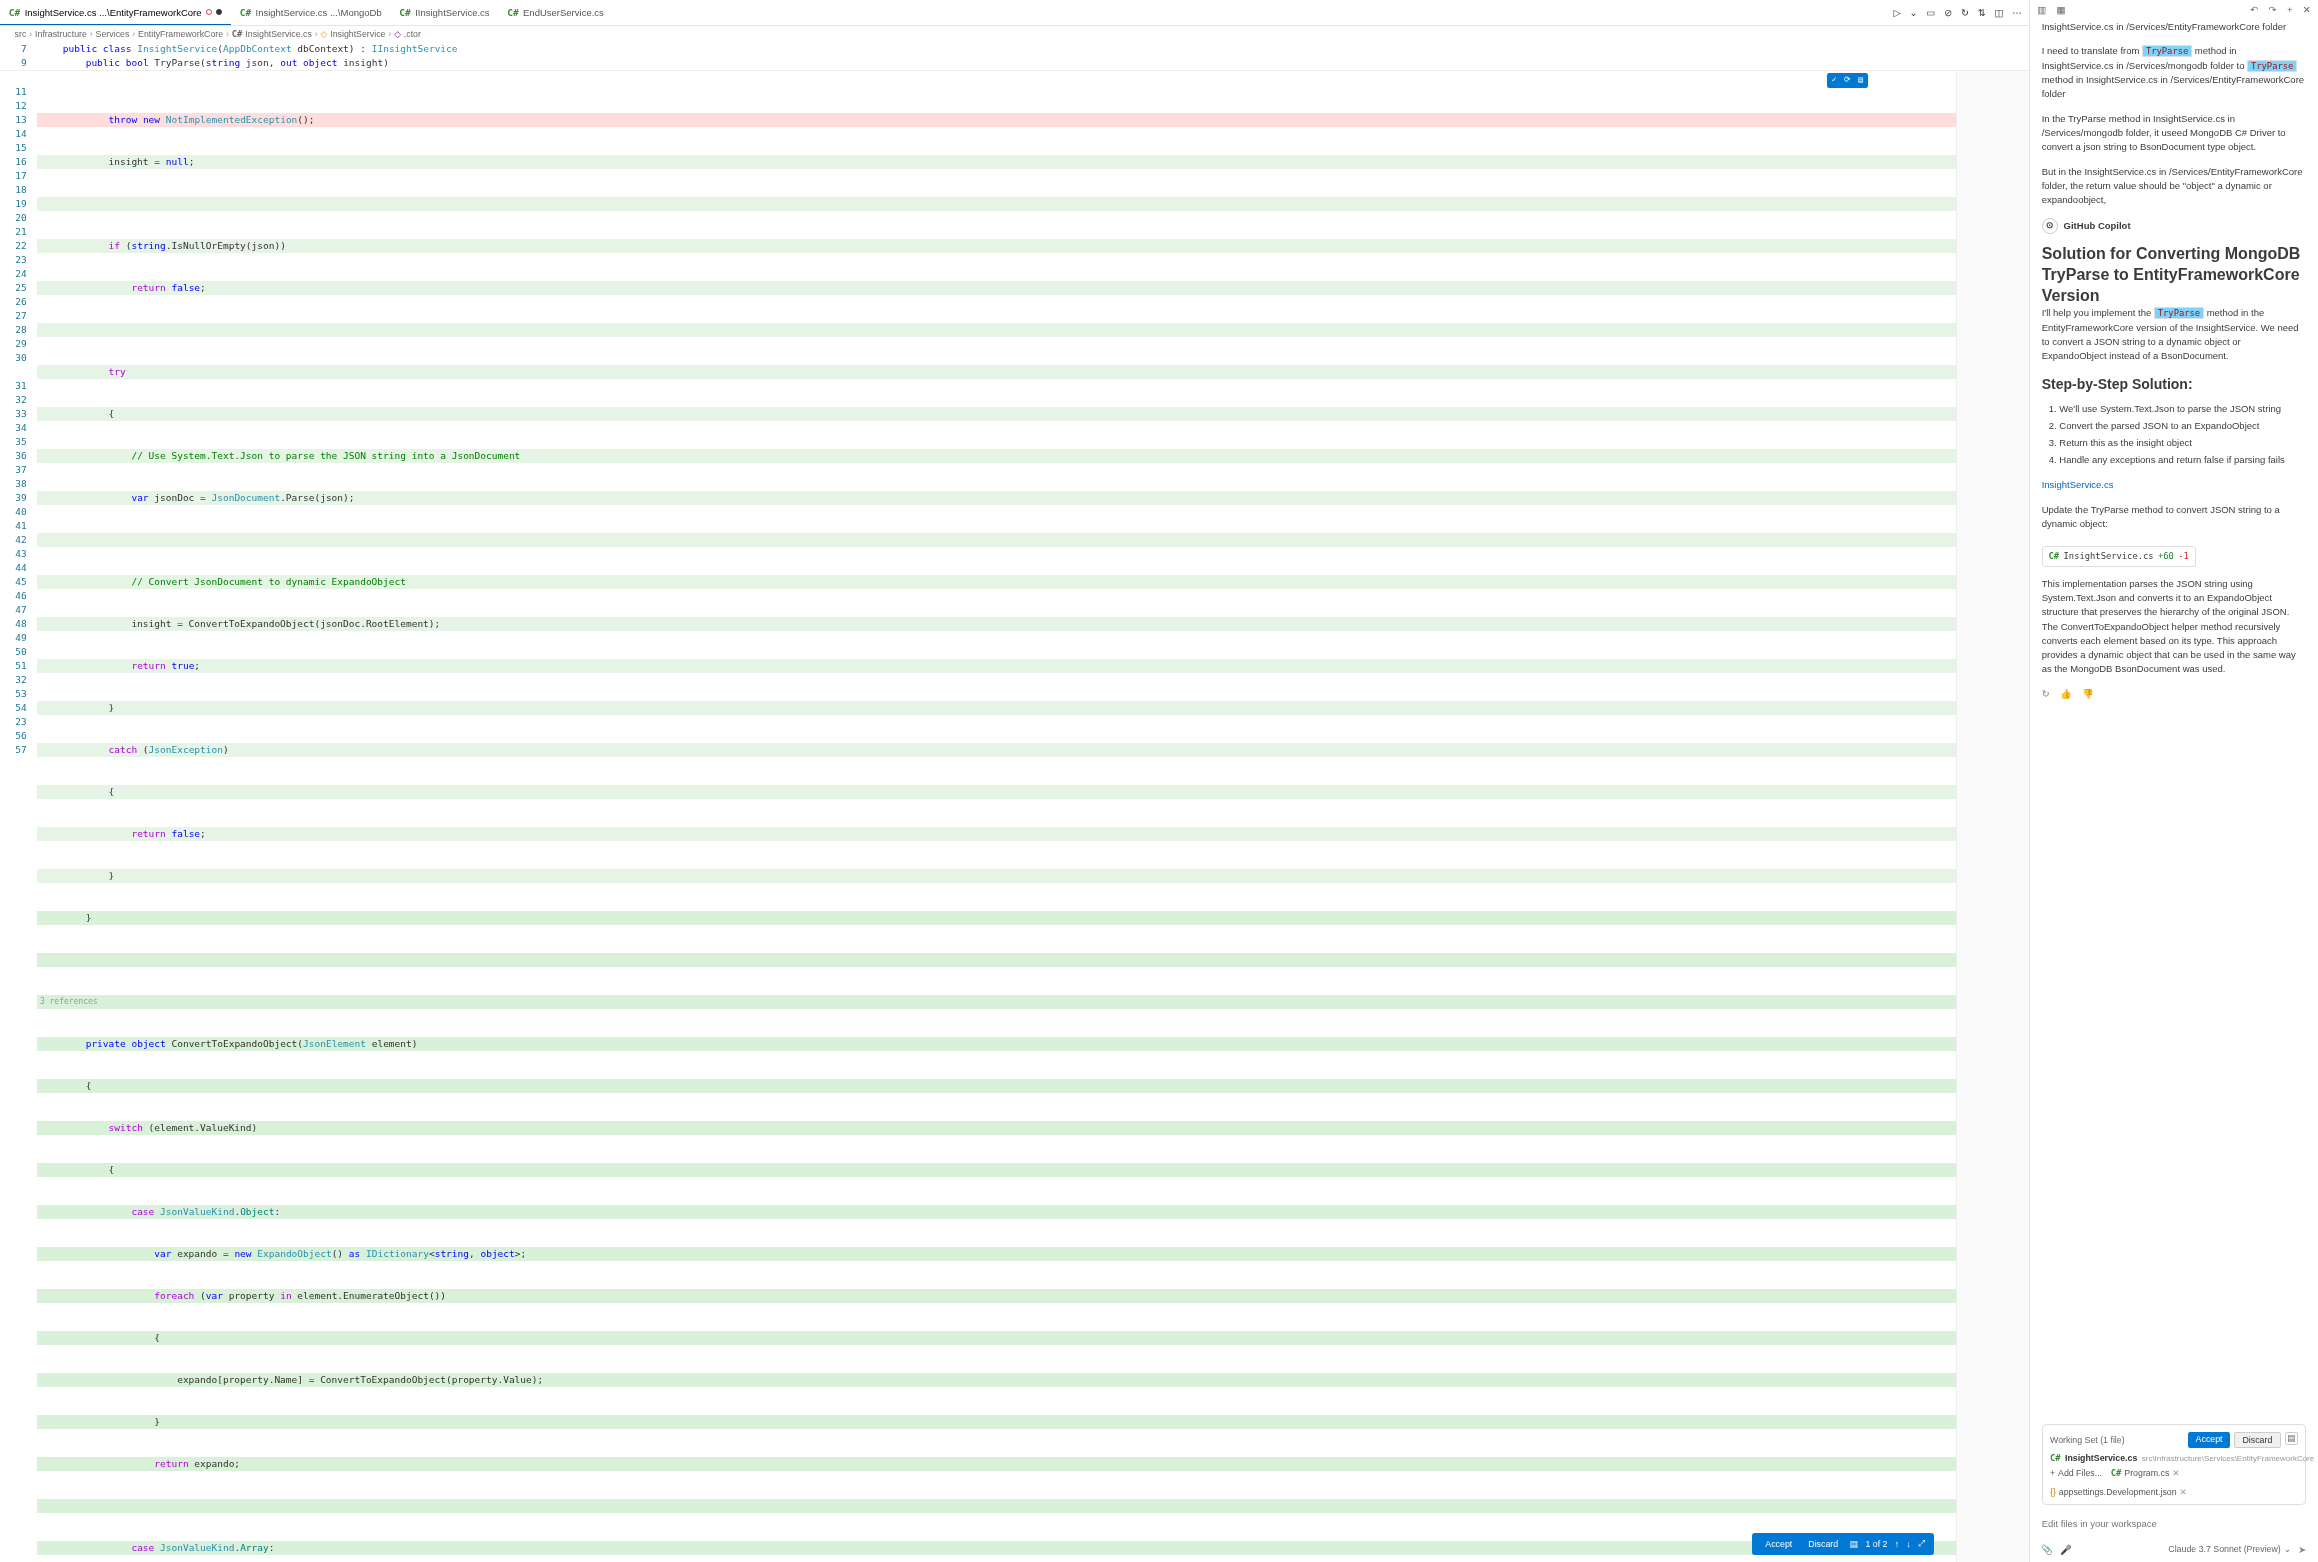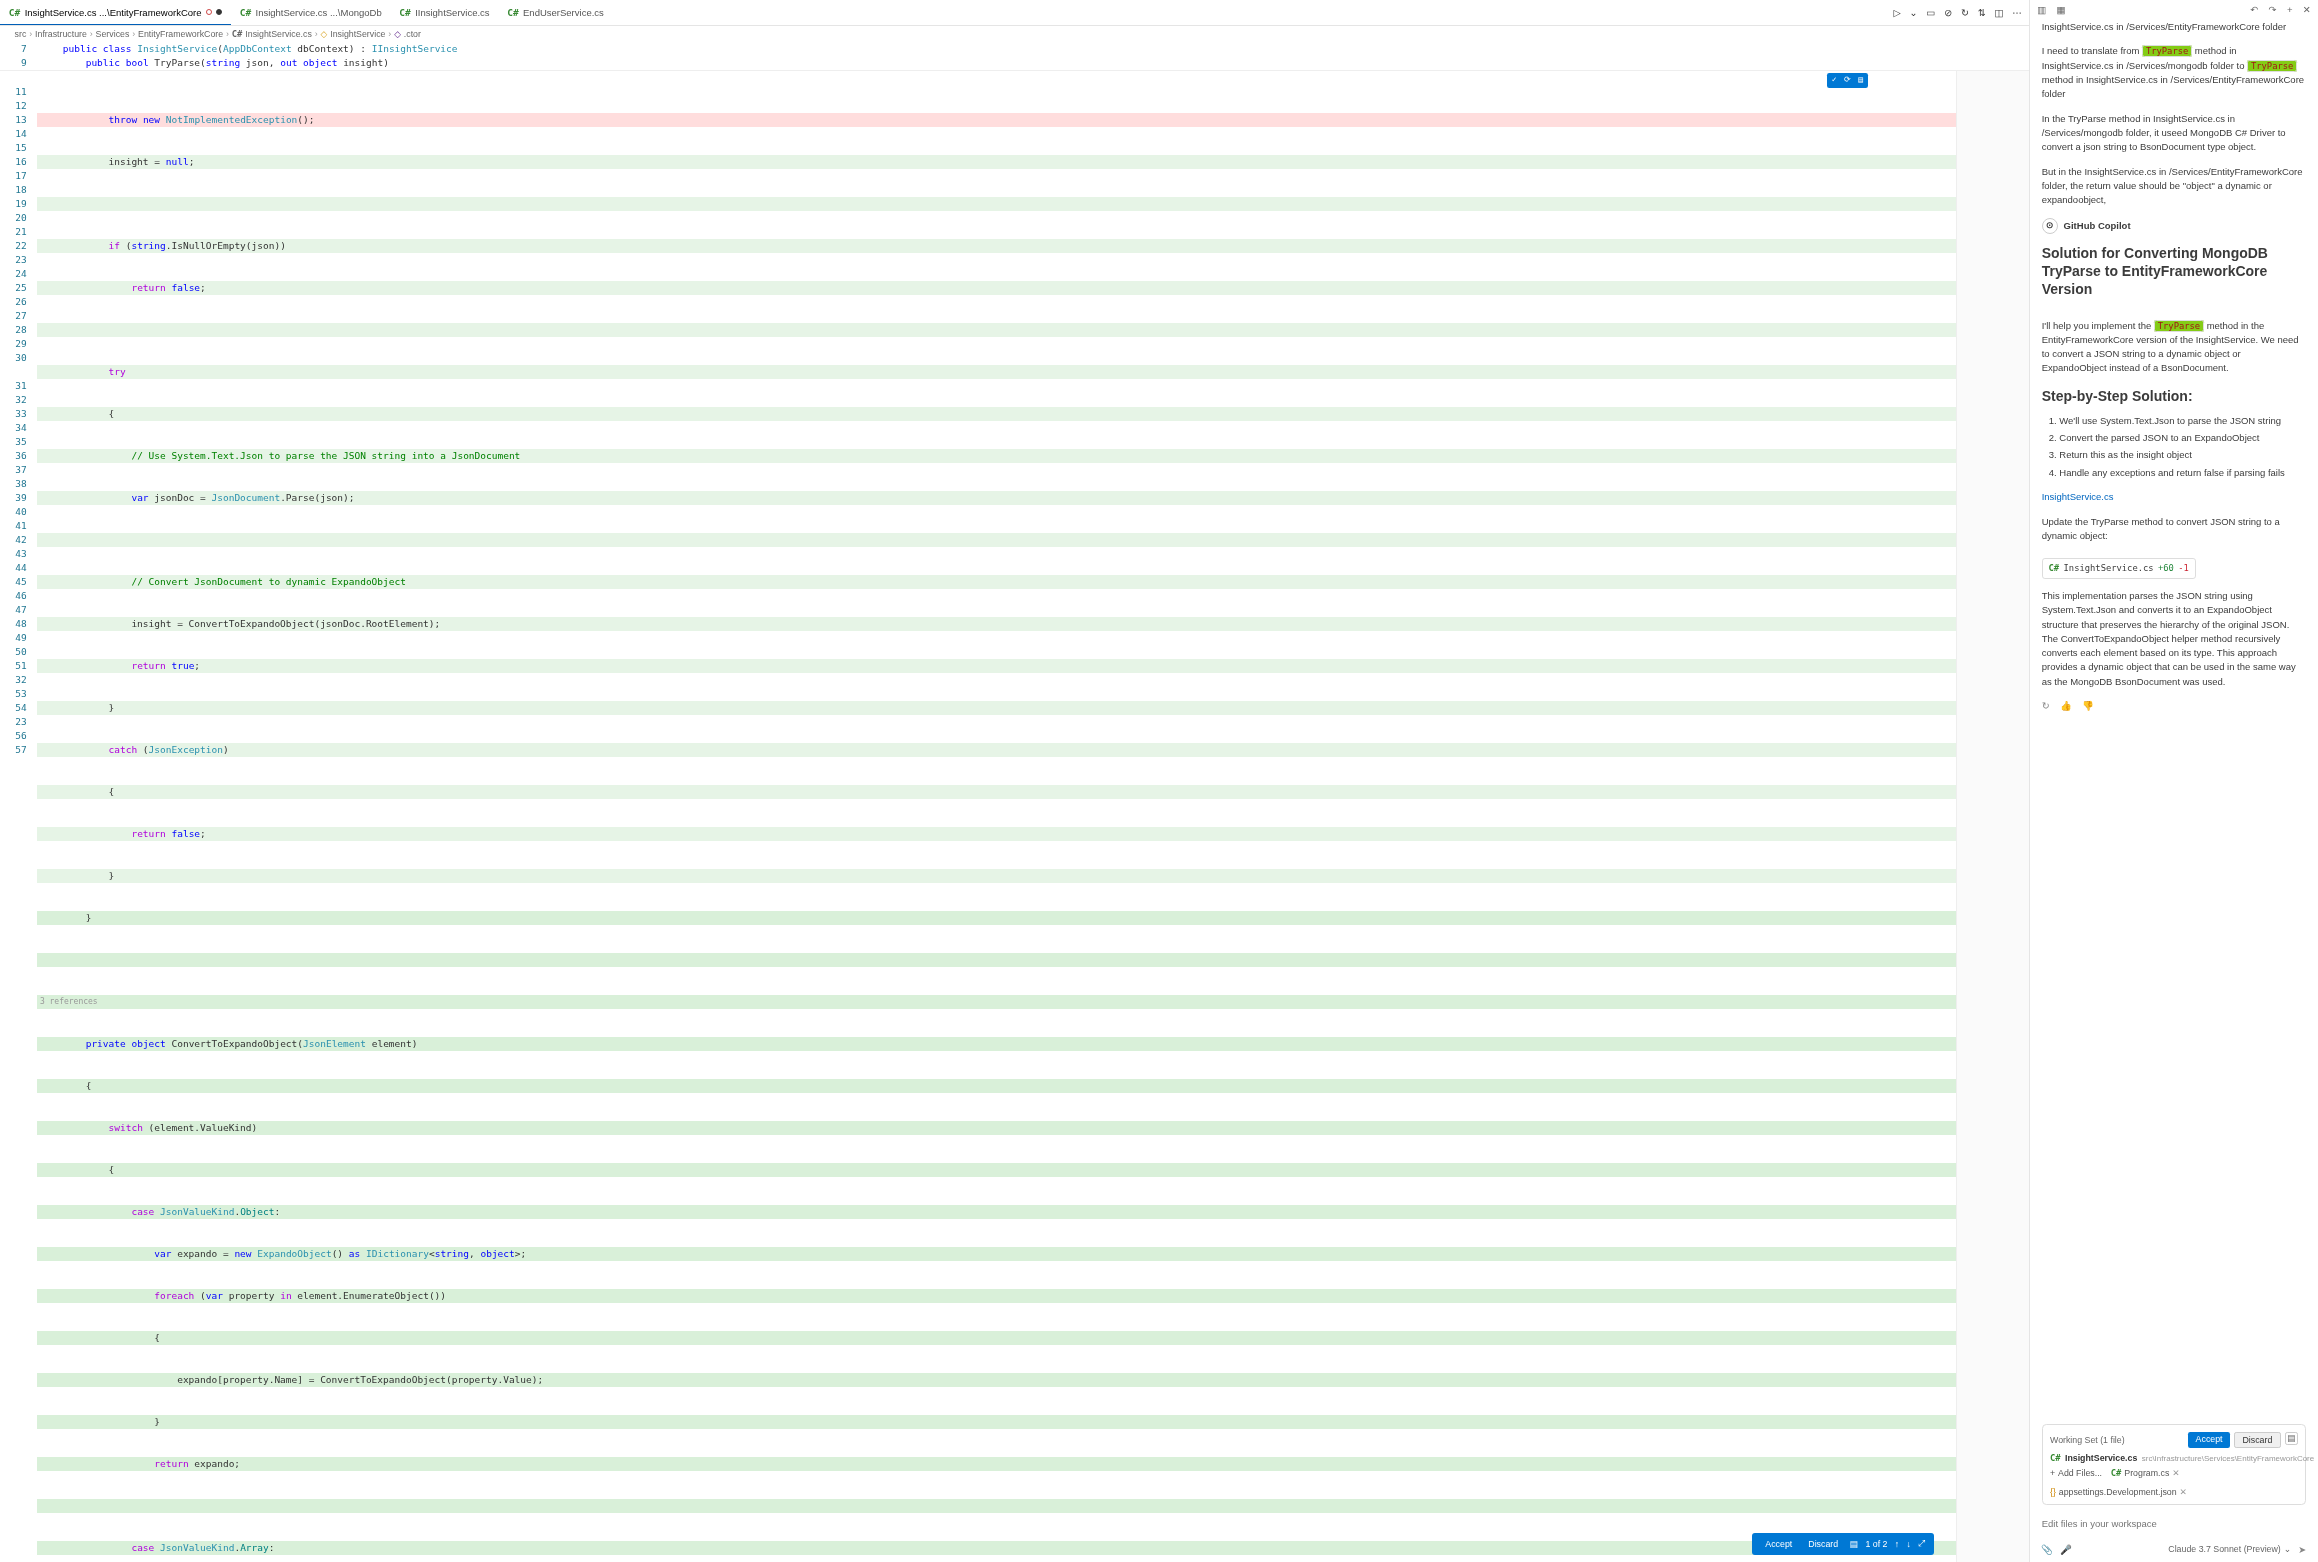--- a/index.html
+++ b/index.html
@@ -33,24 +33,24 @@
 .inline-actions span { width: 11.7px; height: 11.7px; display: flex; align-items: center; justify-content: center; color: #fff; font-size: 8px; cursor: pointer; }
 .minimap { width: 73px; background: #fafafa; border-left: 0.7px solid #eee; }
 .accept-bar { position: absolute; bottom: 7.3px; right: 95px; background: #0078d4; color: #fff; display: flex; align-items: center; gap: 7.3px; padding: 4.4px 8.8px; border-radius: 2.9px; font-size: 8.8px; }
 .accept-bar span { cursor: pointer; }
 .accept-bar .ab-btn { padding: 1.5px 4.4px; }
 .side-panel { width: 289px; border-left: 0.7px solid #e5e5e5; display: flex; flex-direction: column; overflow: hidden; }
 .side-header { display: flex; justify-content: flex-end; padding: 4.4px 7.3px; gap: 10.3px; color: #666; }
 .side-header span { cursor: pointer; }
 .side-content { flex: 1; overflow-y: auto; padding: 0 11.7px 8.8px 11.7px; font-size: 9.5px; line-height: 1.5; color: #3b3b3b; }
 .side-content p { margin-bottom: 10.3px; }
-.code-pill { background: #84cc16; border: 0.7px solid #ddd; border-radius: 2.2px; padding: 0 2.9px; font-family: Consolas, monospace; font-size: 8.8px; color: #a31515; }
+.code-pill { background: #7dd3fc; border: 0.7px solid #ddd; border-radius: 2.2px; padding: 0 2.9px; font-family: Consolas, monospace; font-size: 8.8px; color: #a31515; }
 .copilot-badge { display: flex; align-items: center; gap: 5.9px; margin: 7.3px 0 10.3px 0; font-weight: 600; }
 .copilot-badge .cb-icon { width: 16px; height: 16px; border: 0.7px solid #ccc; border-radius: 50%; display: flex; align-items: center; justify-content: center; font-size: 8.8px; }
-.side-content h2 { font-size: 14px; font-weight: 600; margin-bottom: 20px; line-height: 1.3; }
+.side-content h2 { font-size: 16px; font-weight: 600; margin-bottom: 0; line-height: 1.3; }
 .side-content h3 { font-size: 14px; font-weight: 600; margin: 8.8px 0 7.3px 0; }
 .side-content ol { padding-left: 17.6px; margin-bottom: 10.3px; }
 .side-content ol li { margin-bottom: 2.9px; }
 .file-link { color: #0066bf; cursor: pointer; }
 .file-chip { border: 0.7px solid #ddd; border-radius: 2.9px; padding: 2.9px 5.9px; display: inline-flex; align-items: center; gap: 4.4px; font-family: Consolas, monospace; font-size: 8.8px; margin: 4.4px 0 10.3px 0; }
 .chip-add { color: #22863a; text-align: right; }
 .chip-del { color: #cb2431; }
 .reaction-row { display: flex; gap: 10.3px; color: #888; margin-top: 7.3px; }
 .reaction-row span { cursor: pointer; }
 .working-set { border: 0.7px solid #ddd; border-radius: 4.4px; margin: 7.3px 11.7px; padding: 7.3px; font-size: 8.8px; }

